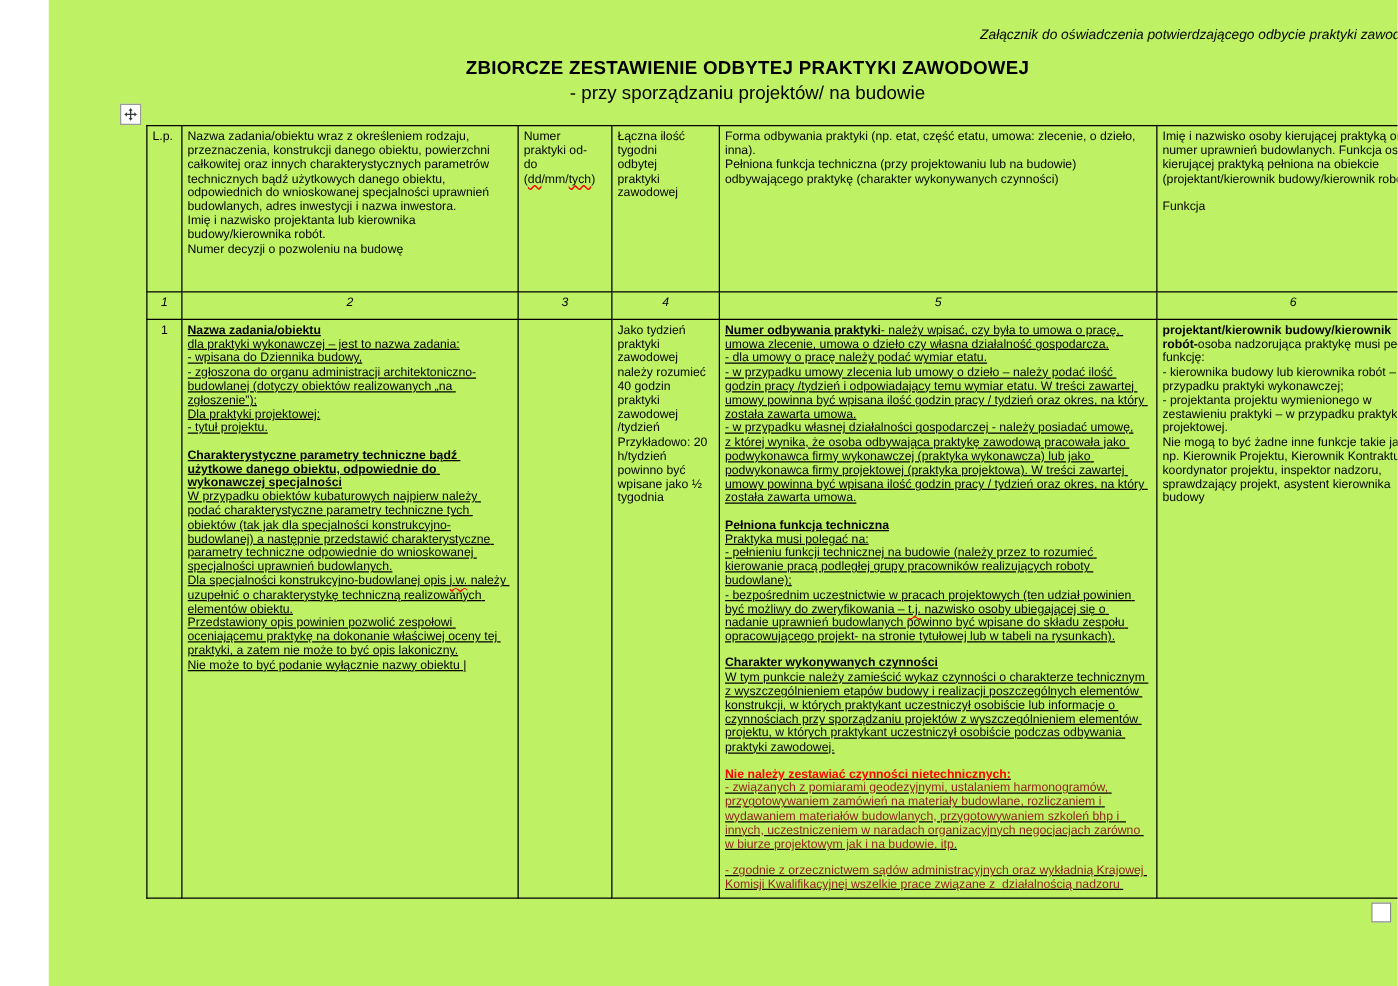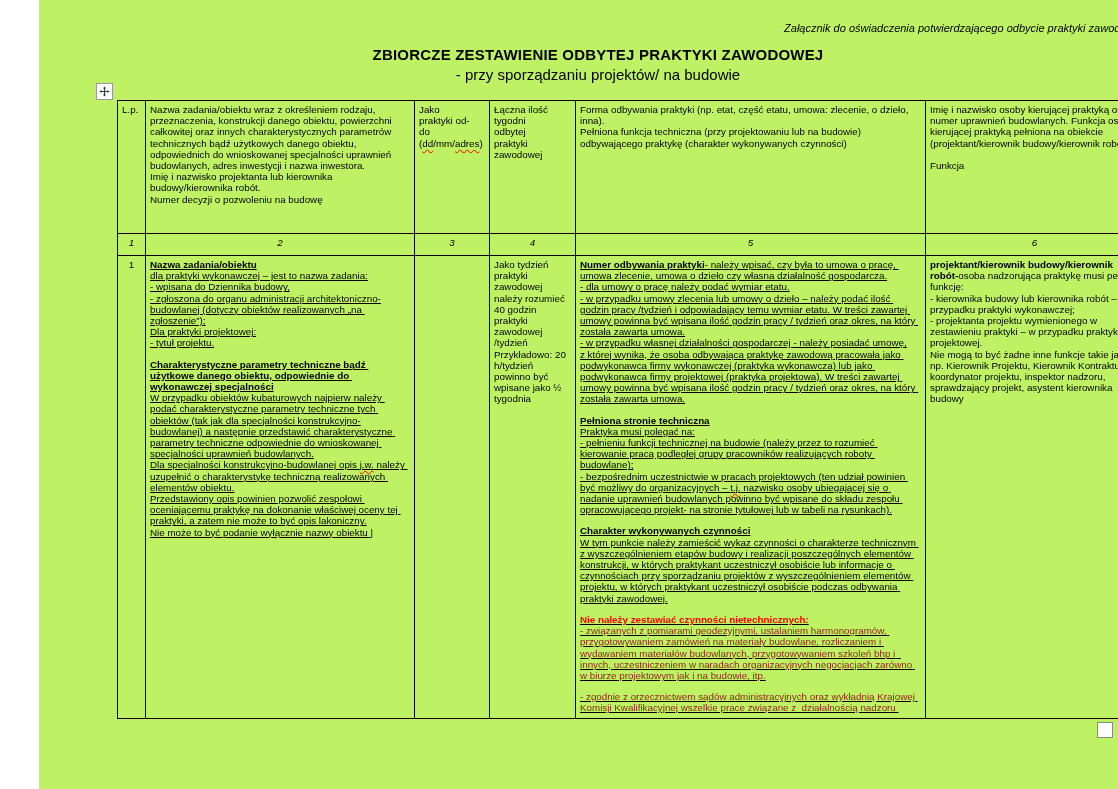--- a/index.html
+++ b/index.html
@@ -54,24 +54,24 @@
       <tr>
         <td class="hc">
             <div class="hwrap"><span class="pw">L.p.</span></div>
           </td>
         <td class="hc">
             <div class="hwrap"><span class="pw">Nazwa zadania/obiektu wraz z określeniem rodzaju, przeznaczenia, konstrukcji danego obiektu, powierzchni całkowitej oraz innych charakterystycznych parametrów technicznych bądź użytkowych danego obiektu, odpowiednich do wnioskowanej specjalności uprawnień budowlanych, adres inwestycji i nazwa inwestora.
 Imię i nazwisko projektanta lub kierownika budowy/kierownika robót.
 Numer decyzji o pozwoleniu na budowę</span></div>
           </td>
         <td class="hc">
-            <div class="hwrap"><span class="pw">Jako
+            <div class="hwrap"><span class="pw">Numer
 praktyki od-
 do
-(</span><span class="pw sic">dd</span><span class="pw">/mm/</span><span class="pw sic">adres</span><span class="pw">)</span></div>
+(</span><span class="pw sic">dd</span><span class="pw">/mm/</span><span class="pw sic">tych</span><span class="pw">)</span></div>
           </td>
         <td class="hc">
             <div class="hwrap"><span class="pw">Łączna ilość
 tygodni
 odbytej
 praktyki
 zawodowej</span></div>
           </td>
         <td class="hc">
             <div class="hwrap"><span class="pw">Forma odbywania praktyki (np. etat, część etatu, umowa: zlecenie, o dzieło, inna).
@@ -118,24 +118,24 @@
 Przykładowo: 20 h/tydzień powinno być wpisane jako ½ tygodnia</span></div>
           </td>
         <td>
             <div class="bwrap">
           <div class="sec"><span class="b">Numer odbywania praktyki</span><span class="pw">- należy wpisać, czy była to umowa o pracę, umowa zlecenie, umowa o dzieło czy własna działalność gospodarcza.
 - dla umowy o pracę należy podać wymiar etatu.
 - w przypadku umowy zlecenia lub umowy o dzieło – należy podać ilość godzin pracy /tydzień i odpowiadający temu wymiar etatu. W treści zawartej umowy powinna być wpisana ilość godzin pracy / tydzień oraz okres, na który została zawarta umowa.
 - w przypadku własnej działalności gospodarczej - należy posiadać umowę,
 z której wynika, że osoba odbywająca praktykę zawodową pracowała jako podwykonawca firmy wykonawczej (praktyka wykonawcza) lub jako podwykonawca firmy projektowej (praktyka projektowa). W treści zawartej umowy powinna być wpisana ilość godzin pracy / tydzień oraz okres, na który została zawarta umowa.</span></div>
           <div class="sec">
-                <div class="b">Pełniona stronie techniczna</div>
+                <div class="b">Pełniona funkcja techniczna</div>
                 <div><span class="pw">Praktyka musi polegać na:
 - pełnieniu funkcji technicznej na budowie (należy przez to rozumieć kierowanie pracą podległej grupy pracowników realizujących roboty budowlane);
-- bezpośrednim uczestnictwie w pracach projektowych (ten udział powinien być możliwy do organizacyjnych – </span><span class="pw sic">t.j.</span><span class="pw"> nazwisko osoby ubiegającej się o nadanie uprawnień budowlanych powinno być wpisane do składu zespołu opracowującego projekt- na stronie tytułowej lub w tabeli na rysunkach).</span></div>
+- bezpośrednim uczestnictwie w pracach projektowych (ten udział powinien być możliwy do zweryfikowania – </span><span class="pw sic">t.j.</span><span class="pw"> nazwisko osoby ubiegającej się o nadanie uprawnień budowlanych powinno być wpisane do składu zespołu opracowującego projekt- na stronie tytułowej lub w tabeli na rysunkach).</span></div>
               </div>
           <div class="sec"><div class="b">Charakter wykonywanych czynności</div><span class="pw">W tym punkcie należy zamieścić wykaz czynności o charakterze technicznym z wyszczególnieniem etapów budowy i realizacji poszczególnych elementów konstrukcji, w których praktykant uczestniczył osobiście lub informacje o czynnościach przy sporządzaniu projektów z wyszczególnieniem elementów projektu, w których praktykant uczestniczył osobiście podczas odbywania praktyki zawodowej.</span></div>
           <div class="sec"><div class="warn-h">Nie należy zestawiać czynności nietechnicznych:</div><span class="pw warn-t">- związanych z pomiarami geodezyjnymi, ustalaniem harmonogramów, przygotowywaniem zamówień na materiały budowlane, rozliczaniem i wydawaniem materiałów budowlanych, przygotowywaniem szkoleń bhp i  innych, uczestniczeniem w naradach organizacyjnych negocjacjach zarówno w biurze projektowym jak i na budowie, itp.</span></div>
           <div class="sec"><span class="pw warn-t">- zgodnie z orzecznictwem sądów administracyjnych oraz wykładnią Krajowej Komisji Kwalifikacyjnej wszelkie prace związane z  działalnością nadzoru inwestorskiego nie będą  wliczane do praktyki.</span></div>
         </div>
           </td>
         <td>
             <div class="bwrap"><span class="b pw">projektant/kierownik budowy/kierownik robót-</span><span class="pw">osoba nadzorująca praktykę musi pełnić funkcję:
 - kierownika budowy lub kierownika robót – w przypadku praktyki wykonawczej;
 - projektanta projektu wymienionego w zestawieniu praktyki – w przypadku praktyki projektowej.

